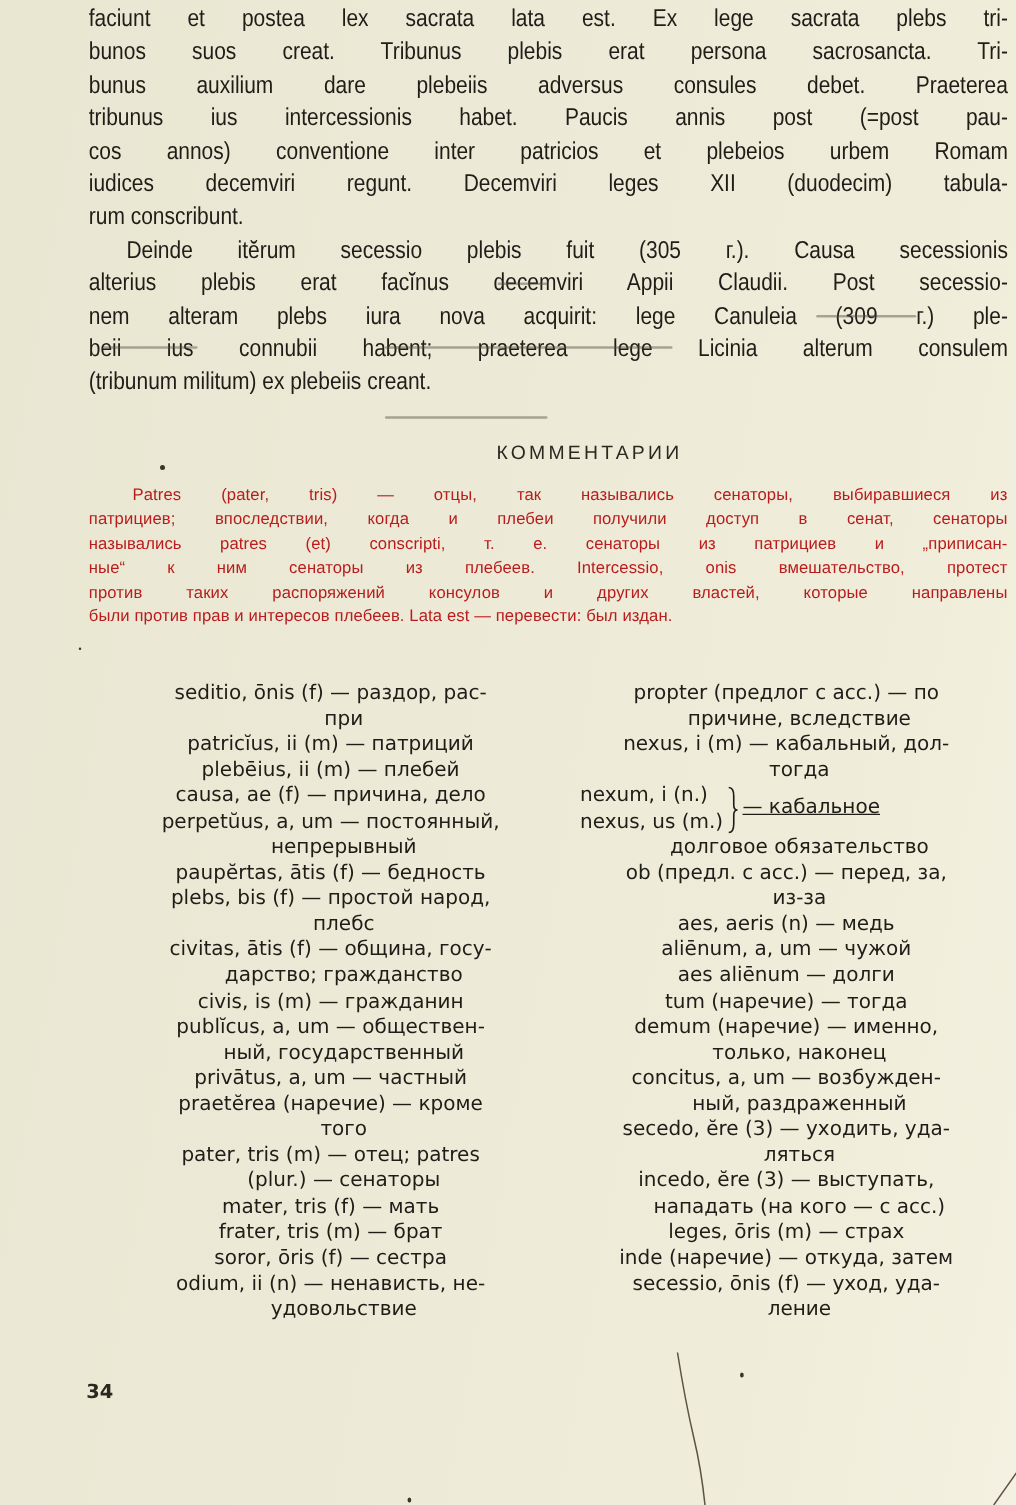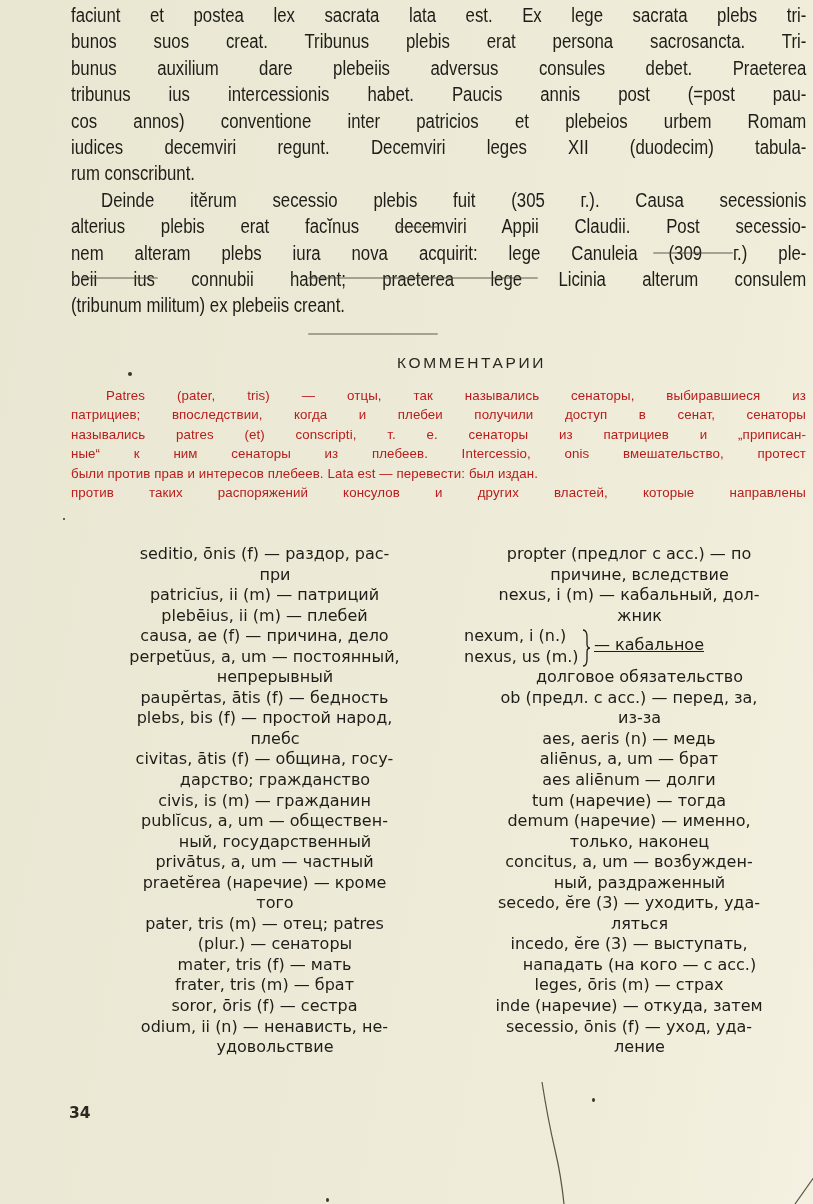--- a/index.html
+++ b/index.html
@@ -121,22 +121,22 @@
   <div class="underline-mark" style="left:285px;top:333px;width:130px;"></div>
 
   <div class="dot-mark"></div>
   <div class="heading">КОММЕНТАРИИ</div>
 
   <div class="comments">
     <span class="line first">Patres (pater, tris) — отцы, так назывались сенаторы, выбиравшиеся из</span>
     <span class="line">патрициев; впоследствии, когда и плебеи получили доступ в сенат, сенаторы</span>
     <span class="line">назывались patres (et) conscripti, т. е. сенаторы из патрициев и „приписан-</span>
     <span class="line">ные“ к ним сенаторы из плебеев. Intercessio, onis вмешательство, протест</span>
+    <span class="line">против таких распоряжений консулов и других властей, которые направлены</span>
     <span class="line last">были против прав и интересов плебеев. Lata est — перевести: был издан.</span>
-    <span class="line">против таких распоряжений консулов и других властей, которые направлены</span>
   </div>
 
   <div class="vocab left">
     <div class="entry">
         <span class="l">seditio, ōnis (f) — раздор, рас-</span>
         <span class="l cont">при</span>
       </div>
     <div class="entry">
         <span class="l">patricĭus, ii (m) — патриций</span>
       </div>
@@ -194,42 +194,42 @@
       </div>
   </div>
 
   <div class="vocab right">
     <div class="entry">
         <span class="l">propter (предлог с acc.) — по</span>
         <span class="l cont">причине, вследствие</span>
       </div>
     <div class="entry">
         <span class="l">nexus, i (m) — кабальный, дол-</span>
-        <span class="l cont">жник</span>
+        <span class="l cont">тогда</span>
       </div>
 
     <div class="entry brace-block">
       <span class="bline">nexum, i (n.)</span>
       <span class="bline">nexus, us (m.)</span>
       <svg style="position:absolute;left:117px;top:3px;" width="10" height="38" viewBox="0 0 10 38">
         <path d="M2 1 Q6 1 6 8 L6 15 Q6 19 9 19 Q6 19 6 23 L6 30 Q6 37 2 37" fill="none" stroke="#1f1d18" stroke-width="1.3"></path>
       </svg>
       <span class="brace-def">— кабальное</span>
       <span class="l cont" style="display:block">долговое обязательство</span>
     </div>
 
     <div class="entry">
         <span class="l">ob (предл. с acc.) — перед, за,</span>
         <span class="l cont">из-за</span>
       </div>
     <div class="entry">
         <span class="l">aes, aeris (n) — медь</span>
       </div>
     <div class="entry">
-        <span class="l">aliēnus, a, um — брат</span>
+        <span class="l">aliēnum, a, um — чужой</span>
       </div>
     <div class="entry">
         <span class="l">aes aliēnum — долги</span>
       </div>
     <div class="entry">
         <span class="l">tum (наречие) — тогда</span>
       </div>
     <div class="entry">
         <span class="l">demum (наречие) — именно,</span>
         <span class="l cont">только, наконец</span>

